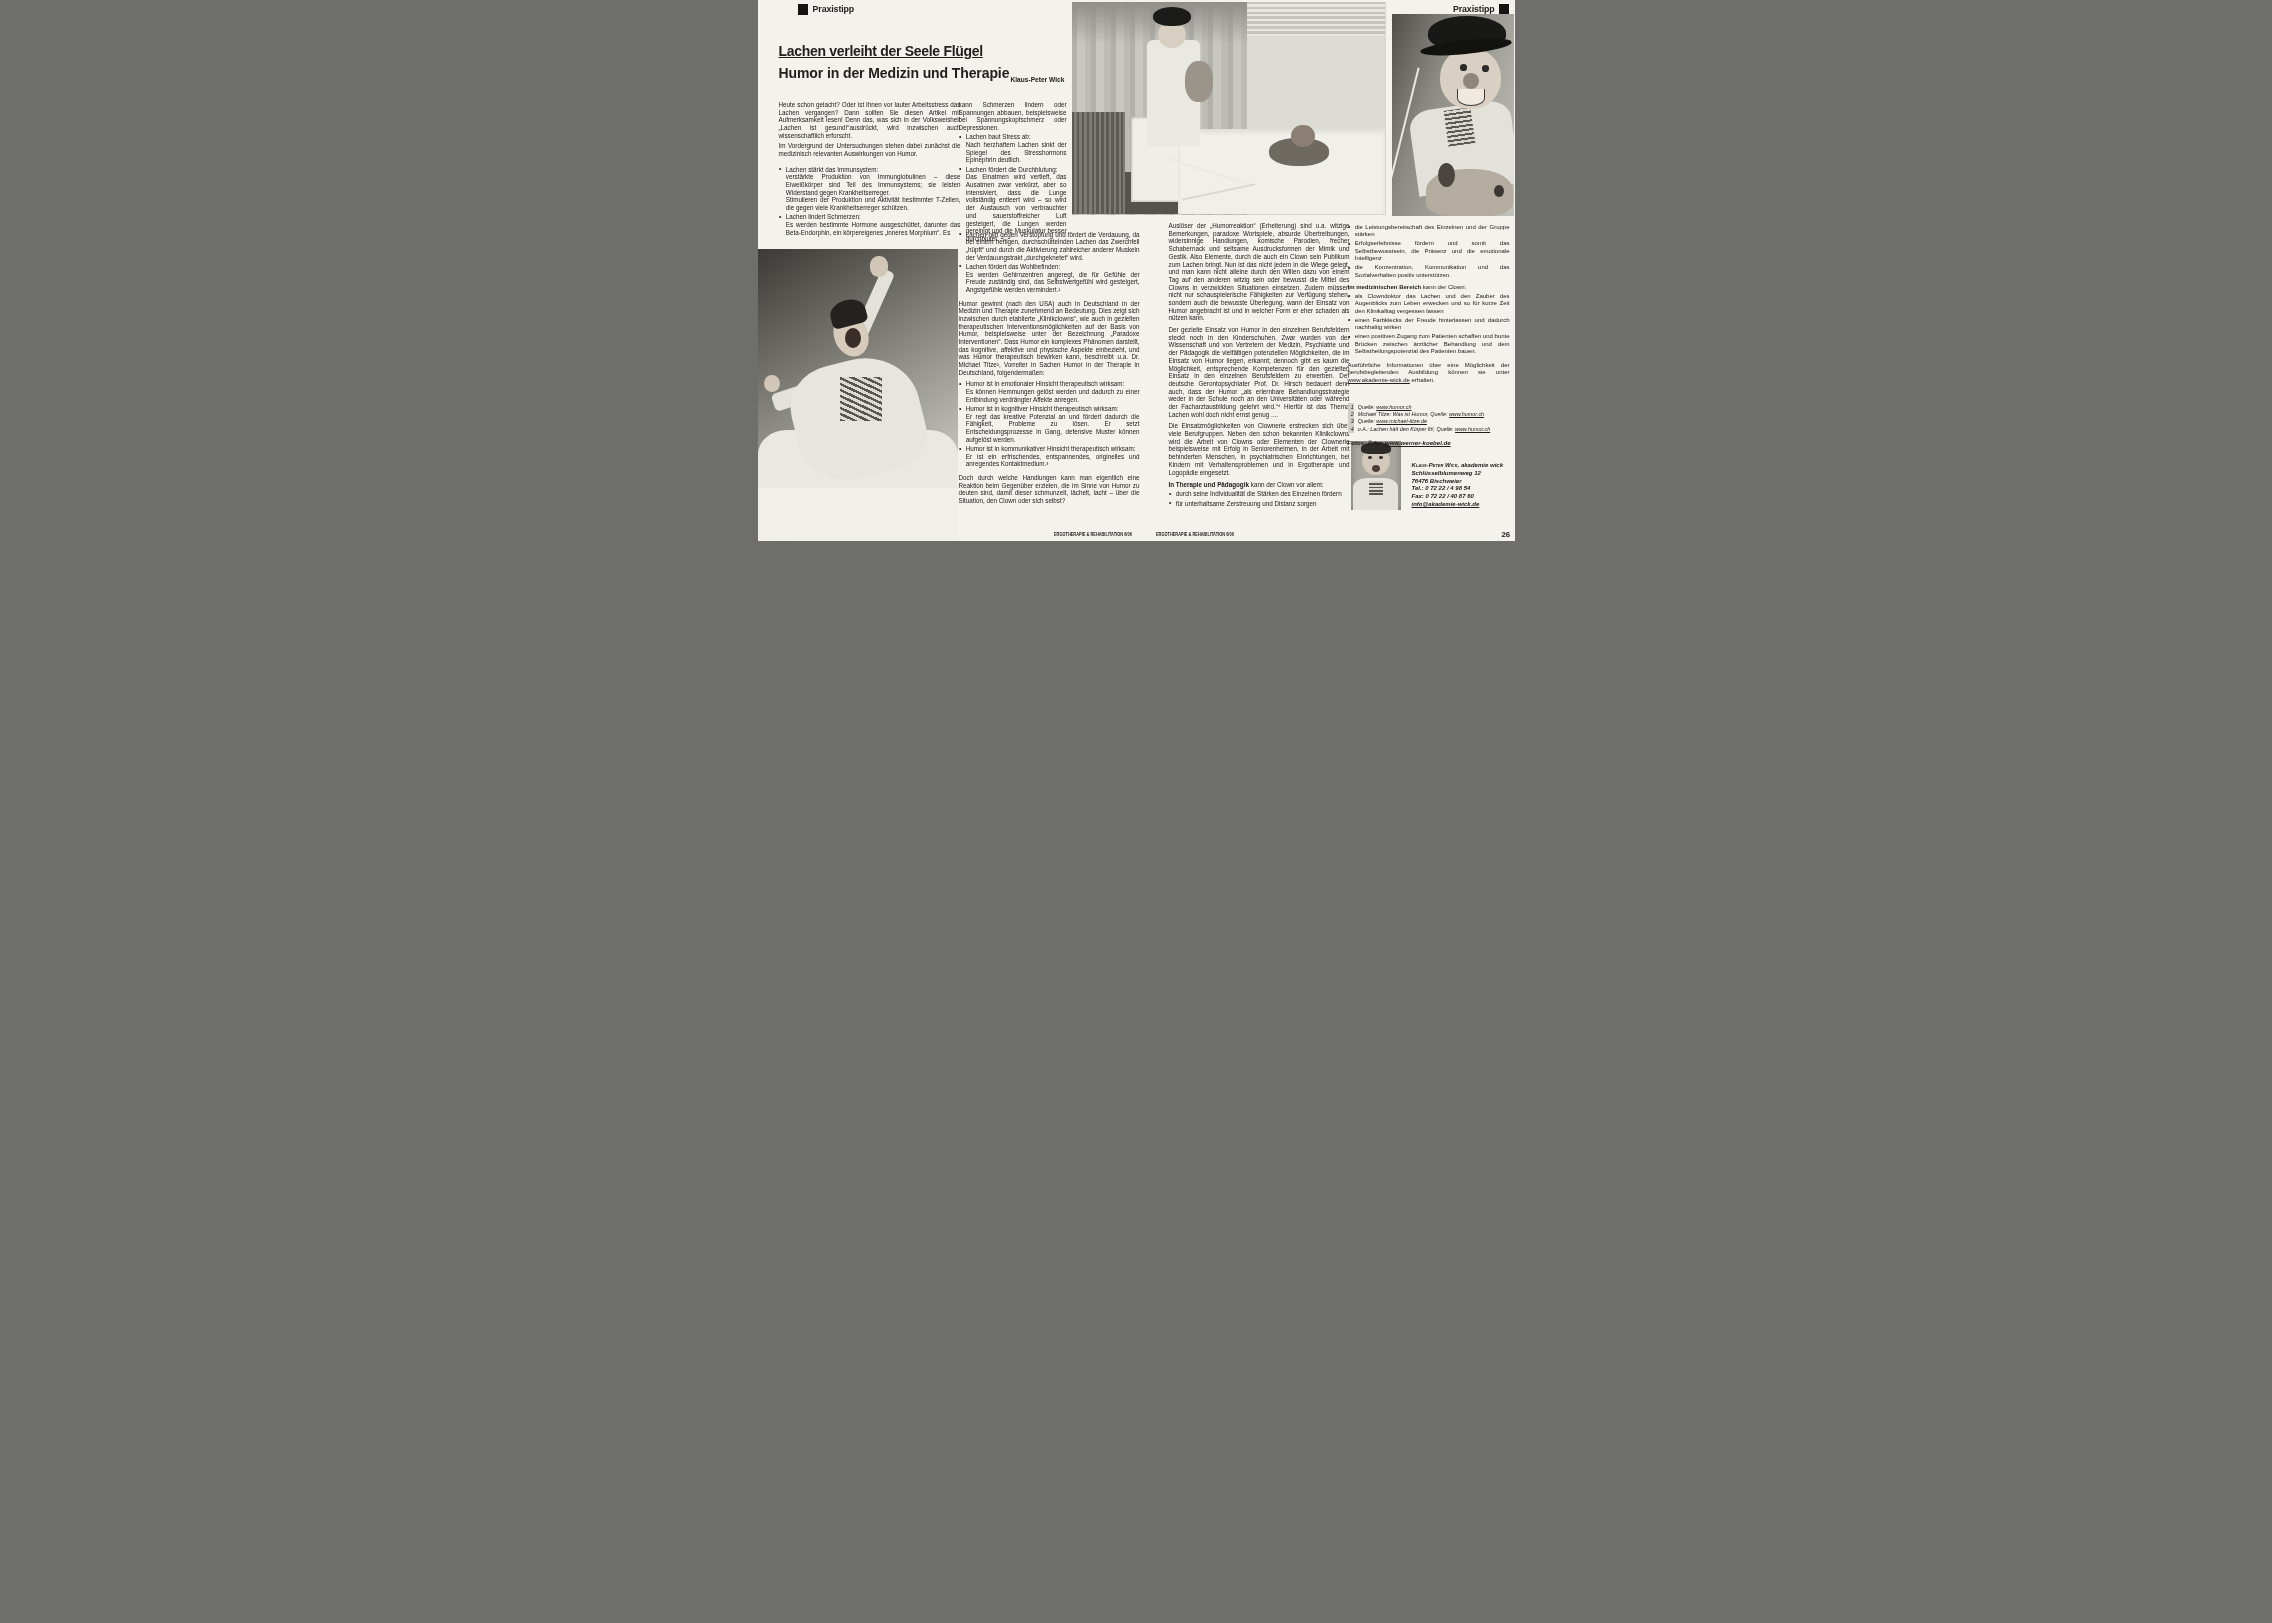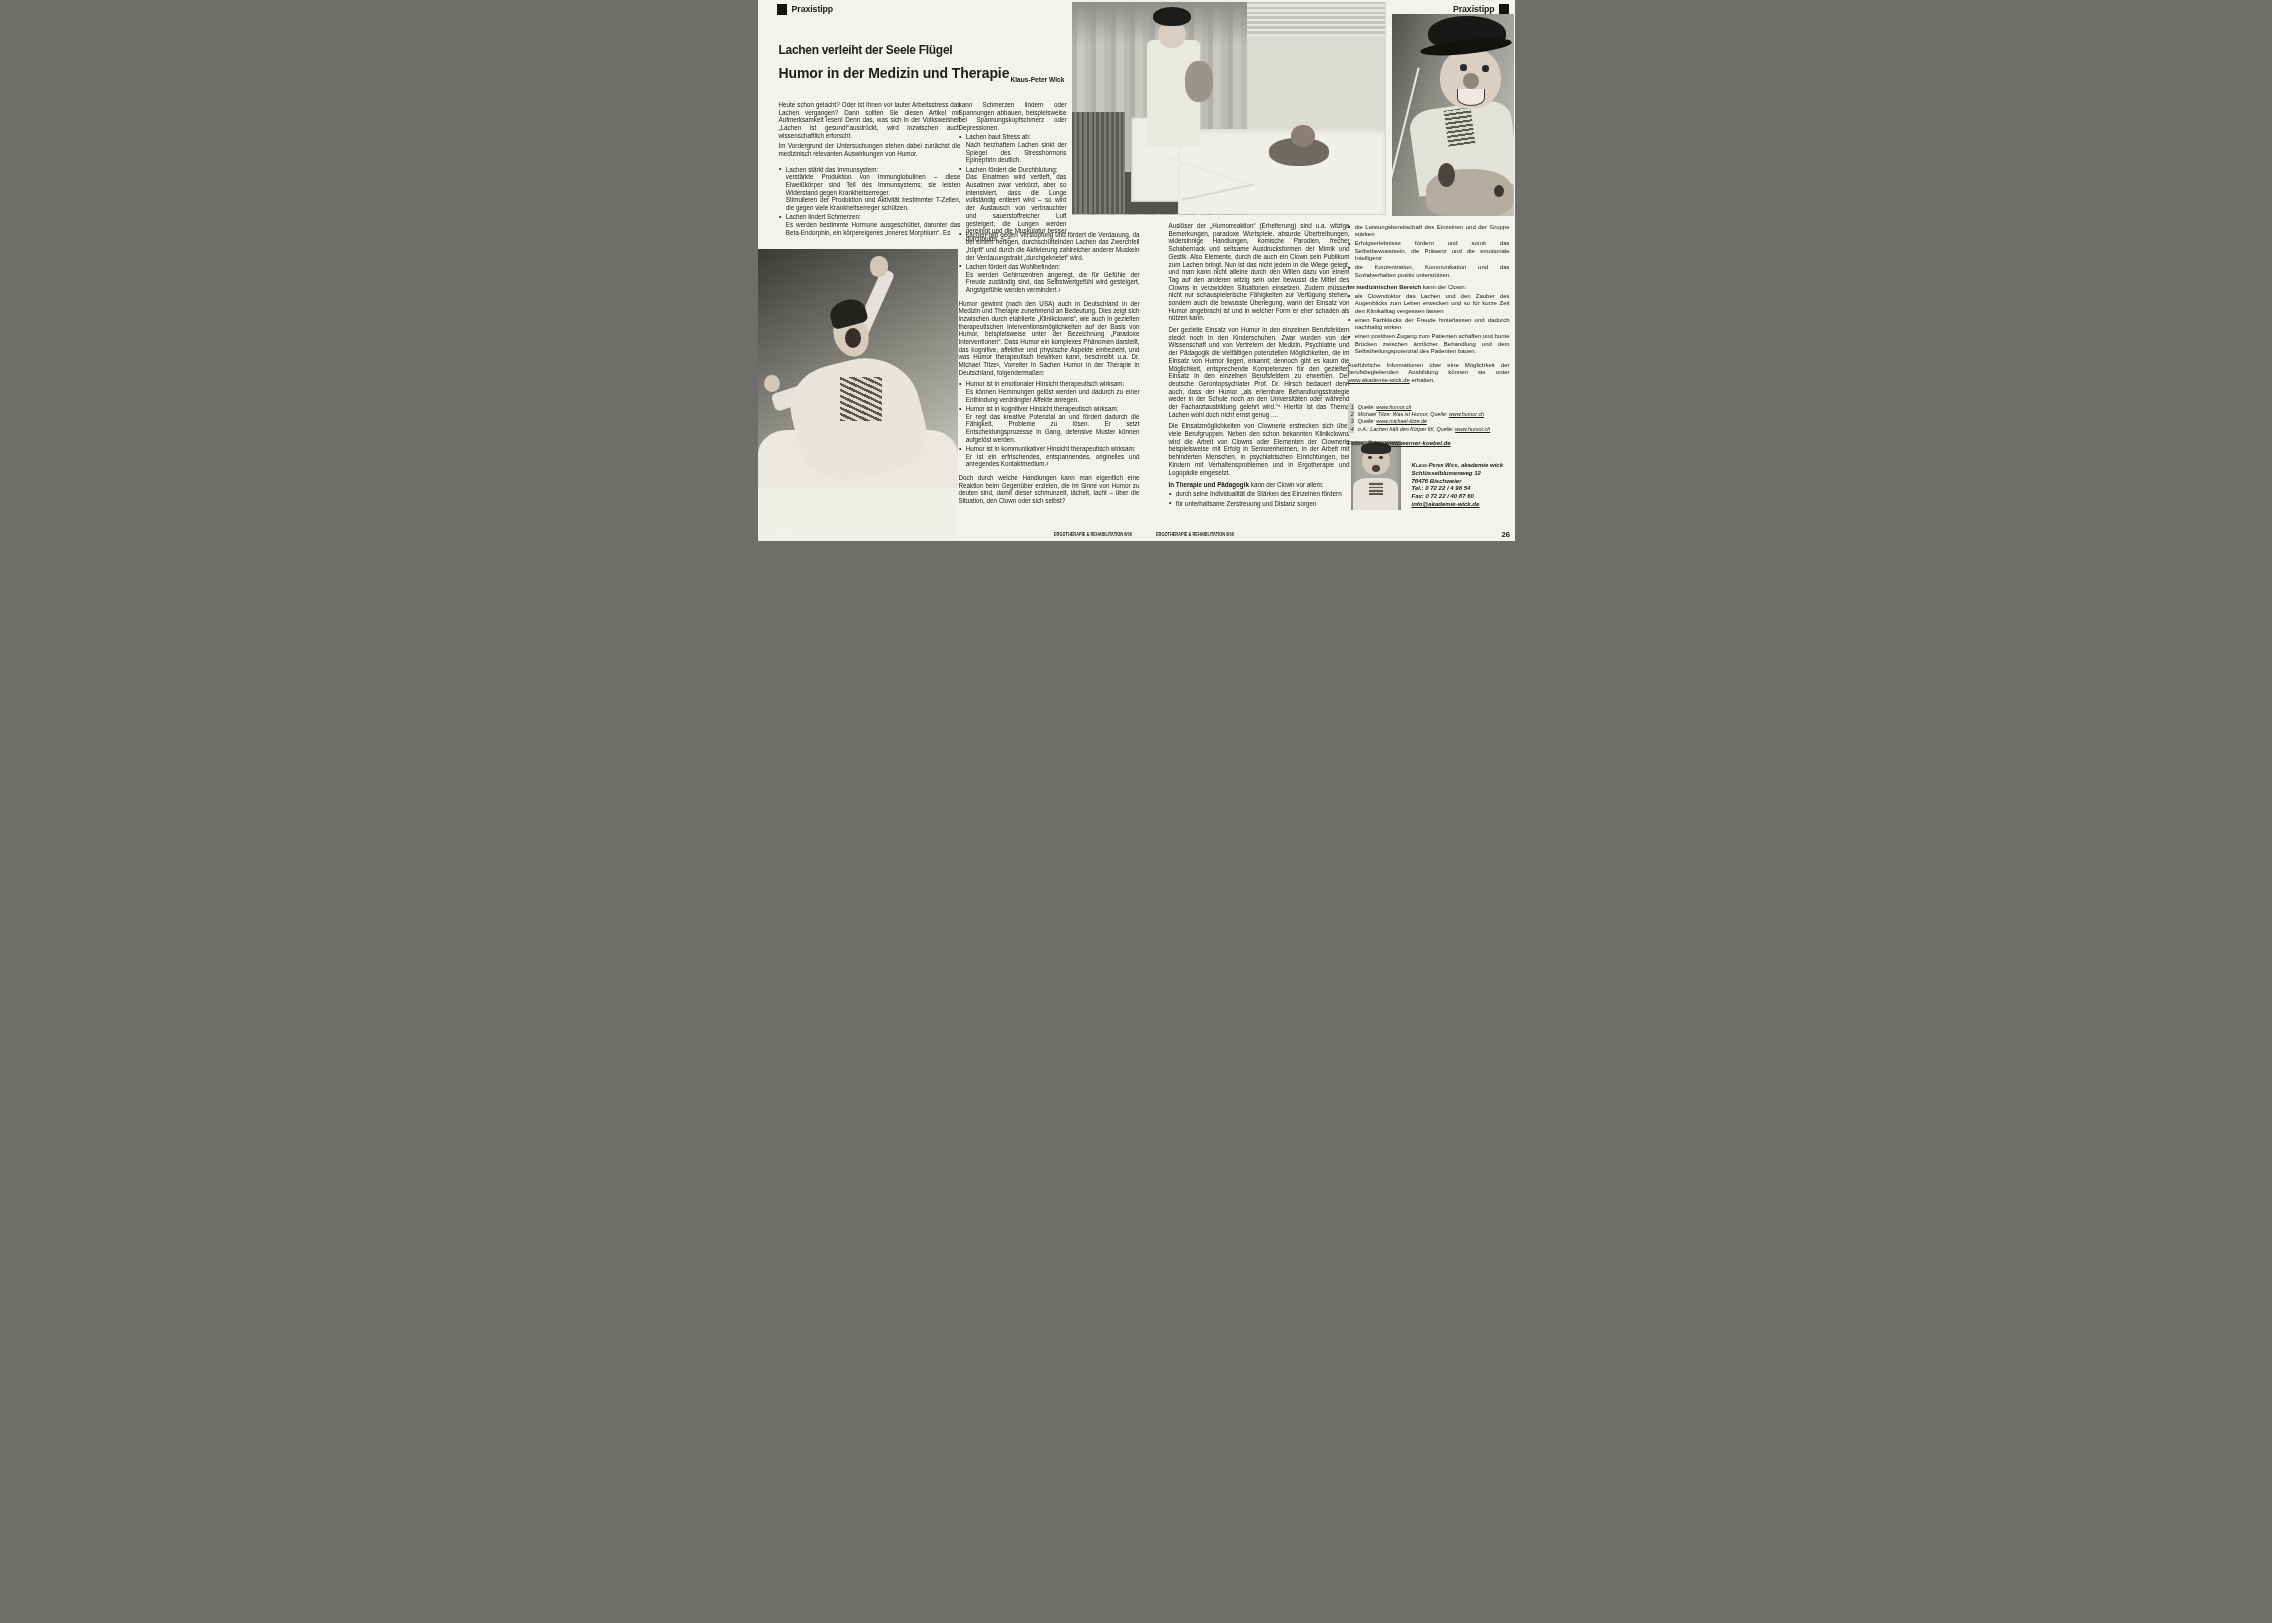--- a/index.html
+++ b/index.html
@@ -2,28 +2,28 @@
 <html style="font-size:7.8px"><head>
 <meta charset="utf-8">
 <style>
   html,body{margin:0;padding:0;background:#6e6e6a;}
   .wrap{display:flex;justify-content:center;padding:0;}
   .page{position:relative;width:757px;height:541px;background:#f3f2ed;
         font-family:"Liberation Sans",sans-serif;color:#20201e;overflow:hidden;}
   .abs{position:absolute;}
 
   
-  .hdr{display:flex;align-items:center;gap:4.4px;}
+  .hdr{display:flex;align-items:center;gap:4.4px;margin-left:21px;}
   .hdr-square{width:10.2px;height:10.2px;background:#141412;display:inline-block;}
   .hdr-text{font-size:8.8px;font-weight:bold;letter-spacing:-0.1px;}
   .hdr-left{left:19.5px;top:4.4px;}
   .hdr-right{right:5.4px;top:4.4px;}
 
   
-  .title{left:21px;top:43px;margin:0;font-size:12px;font-weight:bold;letter-spacing:-0.3px;}
+  .title{left:21px;top:43px;margin:0;font-size:14px;font-weight:bold;letter-spacing:-0.3px;text-decoration:underline;}
   .subtitle{left:21px;top:65px;margin:0;font-size:14px;font-weight:bold;letter-spacing:-0.1px;}
   .author{left:253px;top:76px;font-size:6.6px;font-weight:bold;}
 
   
   .col{font-size:6.3px;line-height:7.7px;}
   .col1{left:21px;top:101px;width:182px;}
   .col2a{left:201px;top:101px;width:108px;}
   .col2b{left:201px;top:229px;width:181px;}
   .col3{left:411px;top:222px;width:181px;}
   .col4{left:590px;top:222px;width:162px;font-size:6px;line-height:7.5px;}

